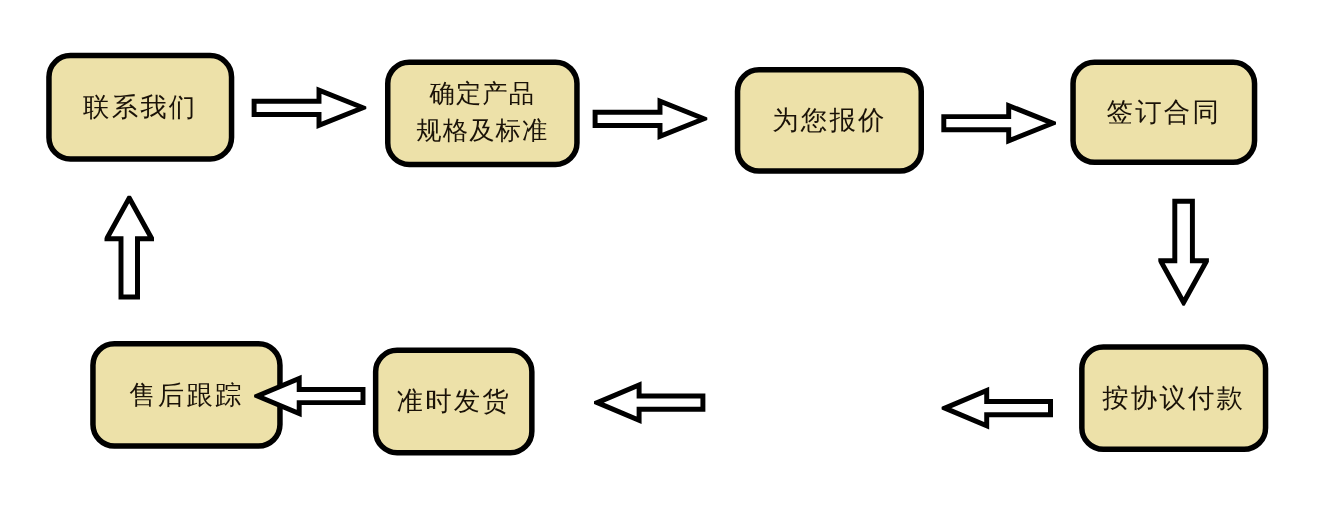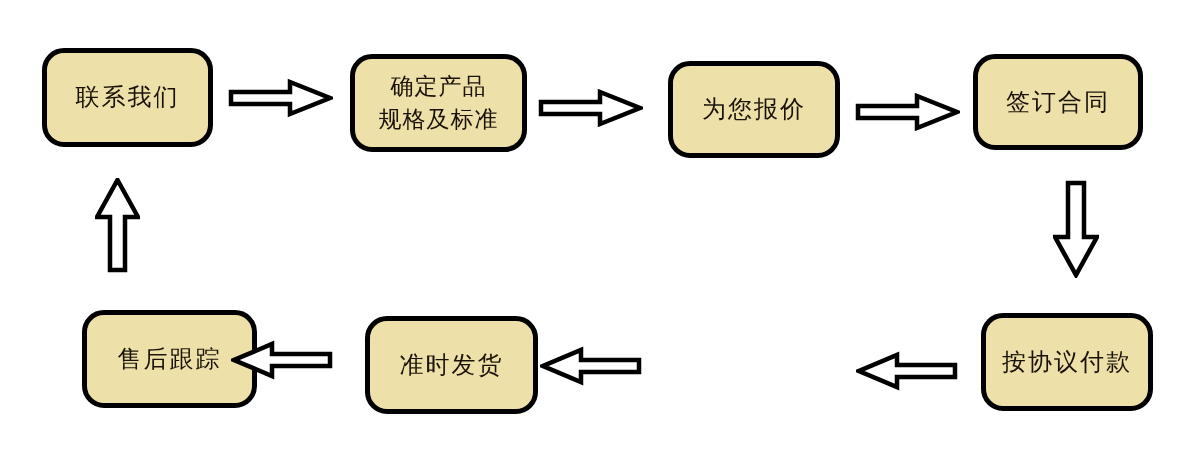--- a/index.html
+++ b/index.html
@@ -70,21 +70,21 @@
 
   <div class="step" style="left:973px; top:54px; width:170px; height:96px;">
     <span class="label">签订合同</span>
   </div>
 
   <div class="step" style="left:981px; top:313px; width:172px; height:98px;">
     <span class="label">按协议付款</span>
   </div>
 
 
-  <div class="step" style="left:365px; top:316px; width:173px; height:98px;">
+  <div class="step" style="left:339px; top:316px; width:147px; height:98px;">
     <span class="label">准时发货</span>
   </div>
 
   <div class="step" style="left:38px; top:310px; width:175px; height:98px;margin-left:44px;">
     <span class="label">售后跟踪</span>
   </div>
 
   <span class="arrow" style="left:228px; top:78px; width:105px; height:40px;">
     <svg viewBox="0 0 105 40" xmlns="http://www.w3.org/2000/svg">
       <path d="M3 14 L62 14 L62 4 L102 20 L62 36 L62 26 L3 26 Z"></path>

